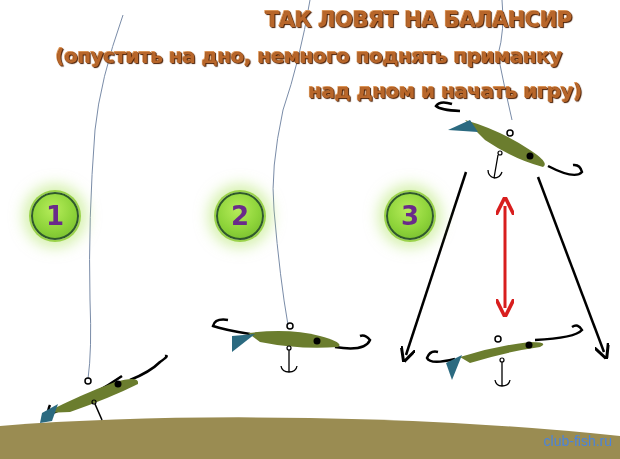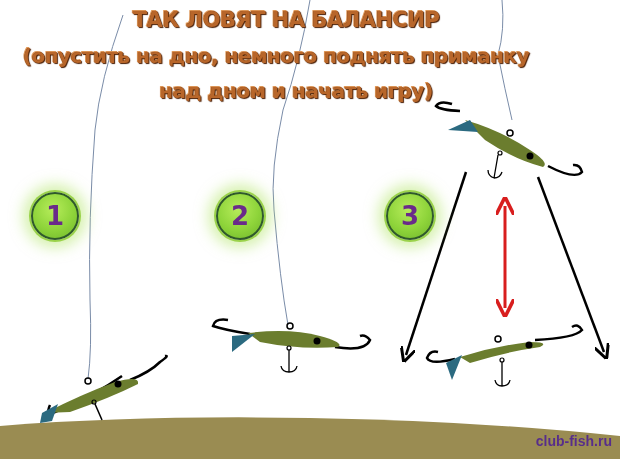--- a/index.html
+++ b/index.html
@@ -1,37 +1,37 @@
 <!DOCTYPE html>
 <html><head>
   <meta charset="utf-8">
   <style>
     html, body { margin: 0; padding: 0; }
     body { width: 620px; height: 459px; background: #ffffff; position: relative; overflow: hidden; font-family: "DejaVu Sans", sans-serif; }
     #scene { position: absolute; left: 0; top: 0; width: 620px; height: 459px; }
     .title {
-      position: absolute; left: 0; width: 572px; text-align: center;
+      position: absolute; left: 0; width: 572px; text-align: right;
       color: #b8662a; font-weight: bold; font-family: "DejaVu Sans", sans-serif;
       text-shadow: 0 0 1px #5a2a08, 1px 1px 1px #4a1e05, -1px -1px 0 #e8a060;
       letter-spacing: -0.5px;
     }
     .t1 { top: 8px; font-size: 21px; }
     .t2 { top: 44px; font-size: 20px; left: -10px; }
     .t3 { top: 79px; font-size: 20px; left: 10px; }
     .badge {
       position: absolute; width: 44px; height: 44px; border-radius: 50%;
       background: radial-gradient(circle at 45% 35%, #b6ec5a 0%, #8ed43a 55%, #6fb52a 100%);
       border: 2px solid #2f5a2a;
       box-shadow: 0 0 0 2px #9ad24a, 0 0 14px 8px rgba(180, 230, 110, 0.55);
       text-align: center; line-height: 44px;
       color: #6a2a8a; font-weight: bold; font-size: 26px; font-family: "DejaVu Sans", sans-serif;
     }
     .watermark {
-      position: absolute; right: 8px; top: 433px; color: #4c1d95;
-      font-family: "Liberation Sans", sans-serif; font-size: 14px; font-weight: bold; opacity: 0.85; margin-left: 9px;
+      position: absolute; right: 8px; top: 433px; color: #3b82f6;
+      font-family: "Liberation Sans", sans-serif; font-size: 14px; font-weight: normal; opacity: 0.85; margin-left: 9px;
     }
   </style>
 </head>
 <body>
 
 <svg id="scene" viewBox="0 0 620 459" xmlns="http://www.w3.org/2000/svg">
   <defs>
     <marker id="arrBlack" viewBox="0 0 10 10" refX="5" refY="5" markerWidth="6" markerHeight="6" orient="auto-start-reverse">
       <path d="M0,0 L10,5 L0,10" fill="none" stroke="#000" stroke-width="2"></path>
     </marker>

